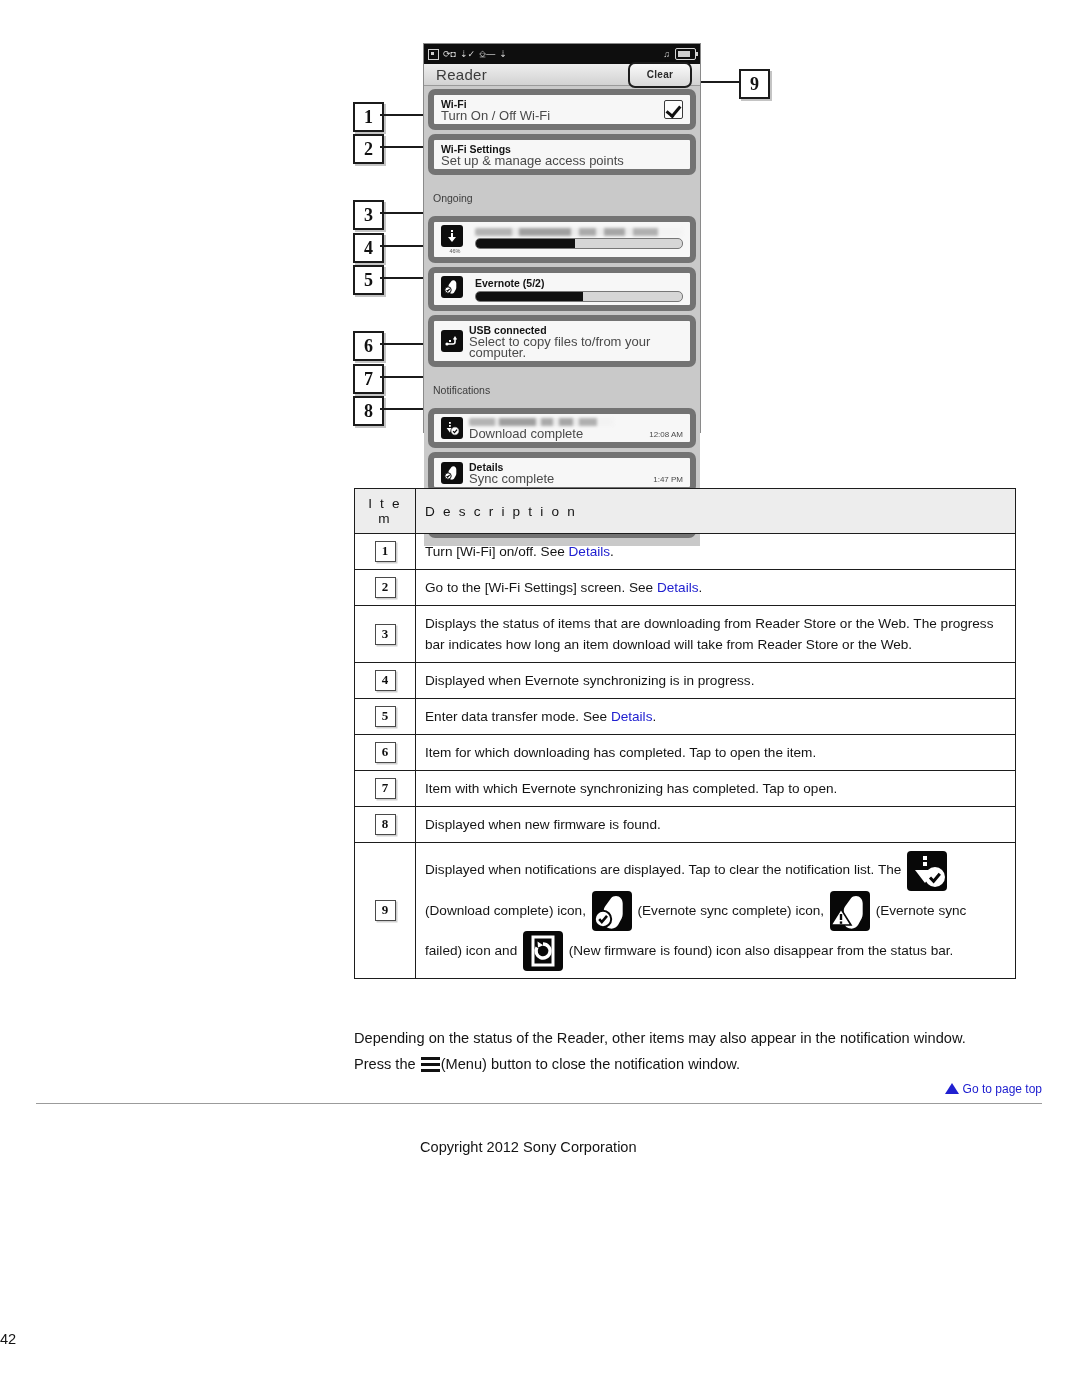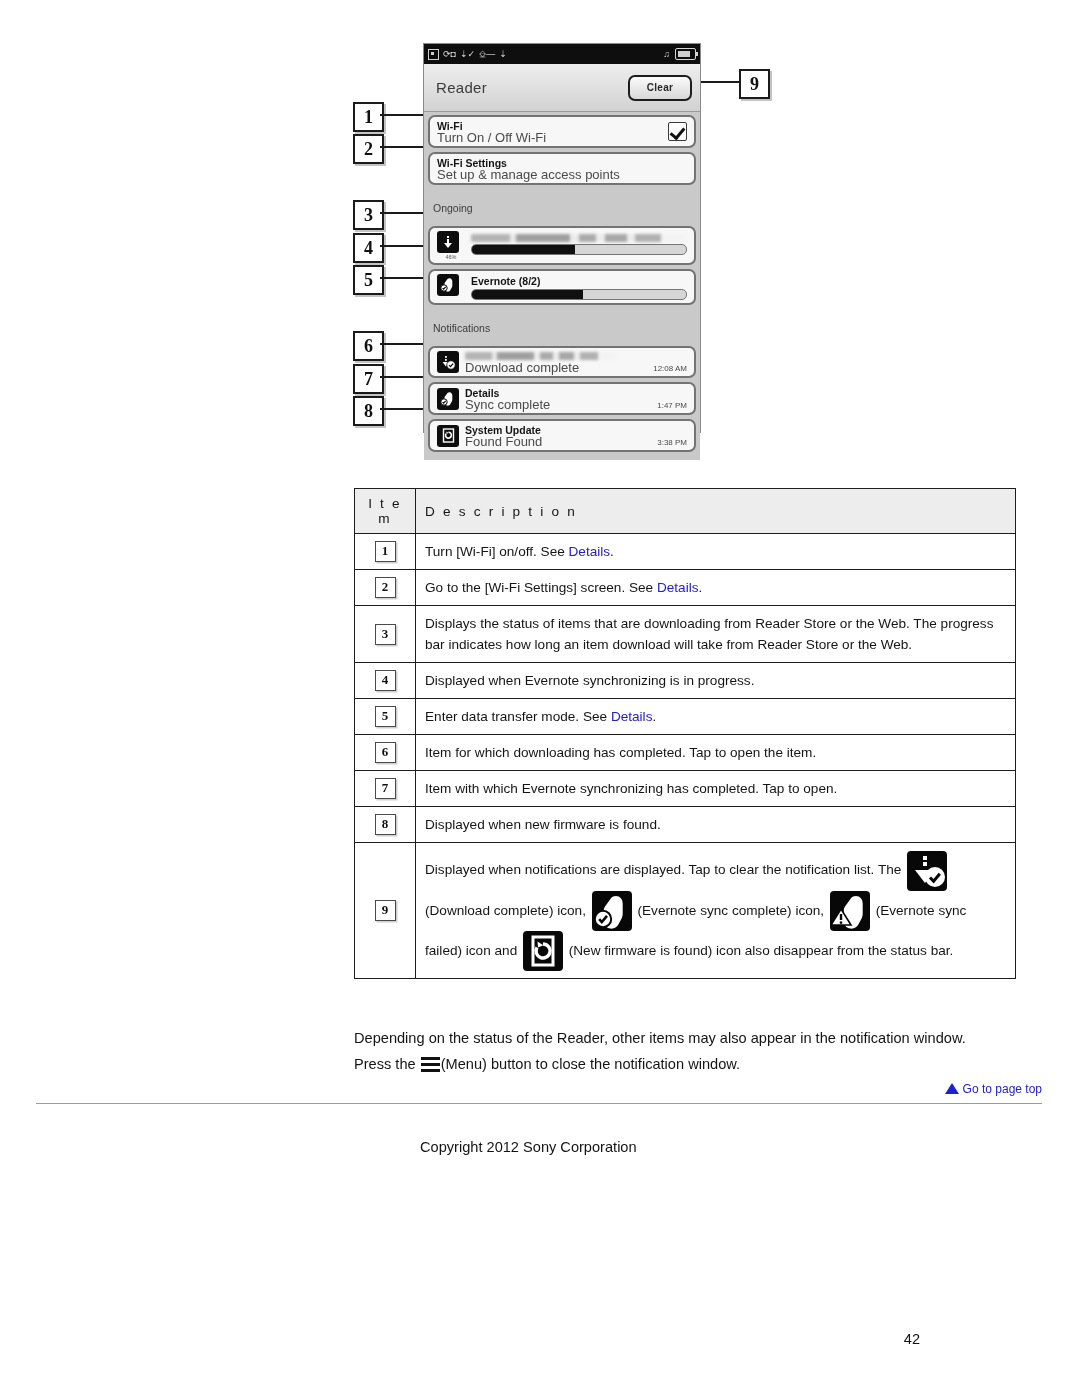--- a/index.html
+++ b/index.html
@@ -80,21 +80,21 @@
   .sb-batt i {
     position: absolute;
     left: 2px; top: 2px; bottom: 2px;
     width: 12px;
     background: #cfcfcf;
     font-style: normal;
   }
 
   
   .titlebar {
-    height: 48px;
+    height: 22px;
     background: linear-gradient(#eeeeee, #d2d2d2);
     border-bottom: 1px solid #9a9a9a;
     display: flex;
     align-items: center;
     padding: 0 8px 0 12px;
     box-sizing: border-box;
   }
   .titlebar .tt {
     flex: 1;
     font-size: 15px;
@@ -114,21 +114,21 @@
     align-items: center;
     justify-content: center;
     font-weight: bold;
     letter-spacing: .3px;
   }
 
   .panel { background: #c9c9c9; padding: 3px 4px 4px 4px; }
 
   .row {
     background: #f7f7f7;
-    border: 2px solid #737373;
+    border: 6px solid #737373;
     border-radius: 7px;
     margin-bottom: 4px;
     padding: 3px 7px;
     box-sizing: border-box;
     position: relative;
     display: flex;
     align-items: center;
     min-height: 26px;
   }
   .row .txtwrap { flex: 1; min-width: 0; }
@@ -342,21 +342,21 @@
   .copyright {
     position: absolute;
     left: 420px; top: 1139px;
     font-size: 14.6px;
     color: #141414;
   }
   .pageno {
     position: absolute;
     left: 0; top: 1331px;
     width: 920px;
-    text-align: right;
+    text-align: left;
     font-size: 14.6px;
     color: #141414;
   }
 </style>
 </head>
 <body>
 
 <div class="figure">
 
   <div class="callout" style="left:353px; top:102px;">1</div>
@@ -451,27 +451,41 @@
         <div class="icon-col">
           <div class="appicon">
             <svg width="18" height="18" viewBox="0 0 18 18">
                 <path d="M10.5 2.2c-.9 0-1.6.3-2 .9L6.1 6.3c-.4.5-.6 1.1-.6 1.8v4.4c0 1.6 1.2 2.9 2.7 3.1 1.4.2 2.6-.5 3.2-1.6l1.4-2.6c.3-.6.5-1.2.5-1.9V5.3c0-1.7-1.2-3.1-2.8-3.1z" fill="#fff"></path>
                 <circle cx="5" cy="12" r="3.2" fill="#fff" stroke="#080808" stroke-width="1"></circle>
                 <path d="M3.6 12.1l1 1.1 2.1-2.4" stroke="#080808" stroke-width="1.2" fill="none"></path>
               </svg>
           </div>
         </div>
         <div class="txtwrap" style="padding-top:1px;">
-          <div class="t1">Evernote (8/2)</div>
+          <div class="t1">Evernote (5/2)</div>
           <div class="pbar" style="margin-top:2px;">
               <span style="width:52%"></span>
             </div>
         </div>
       </div>
 
+      <div class="row">
+        <div class="appicon">
+          <svg width="17" height="17" viewBox="0 0 17 17">
+              <path d="M3 11h6a2 2 0 0 0 2-2V6" stroke="#fff" stroke-width="1.6" fill="none"></path>
+              <circle cx="3" cy="11" r="1.6" fill="#fff"></circle>
+              <path d="M11 3l2.2 3.4H8.8z" fill="#fff"></path>
+              <rect x="5" y="7" width="2" height="2" fill="#fff"></rect>
+            </svg>
+        </div>
+        <div class="txtwrap">
+          <div class="t1">USB connected</div>
+          <div class="t2">Select to copy files to/from your computer.</div>
+        </div>
+      </div>
     </div>
 
     <div class="sect">Notifications</div>
     <div class="panel">
 
       <div class="row">
         <div class="appicon">
           <svg width="17" height="17" viewBox="0 0 17 17">
               <rect x="5" y="2" width="1.8" height="1.8" fill="#fff"></rect>
               <rect x="5" y="5" width="1.8" height="1.8" fill="#fff"></rect>

